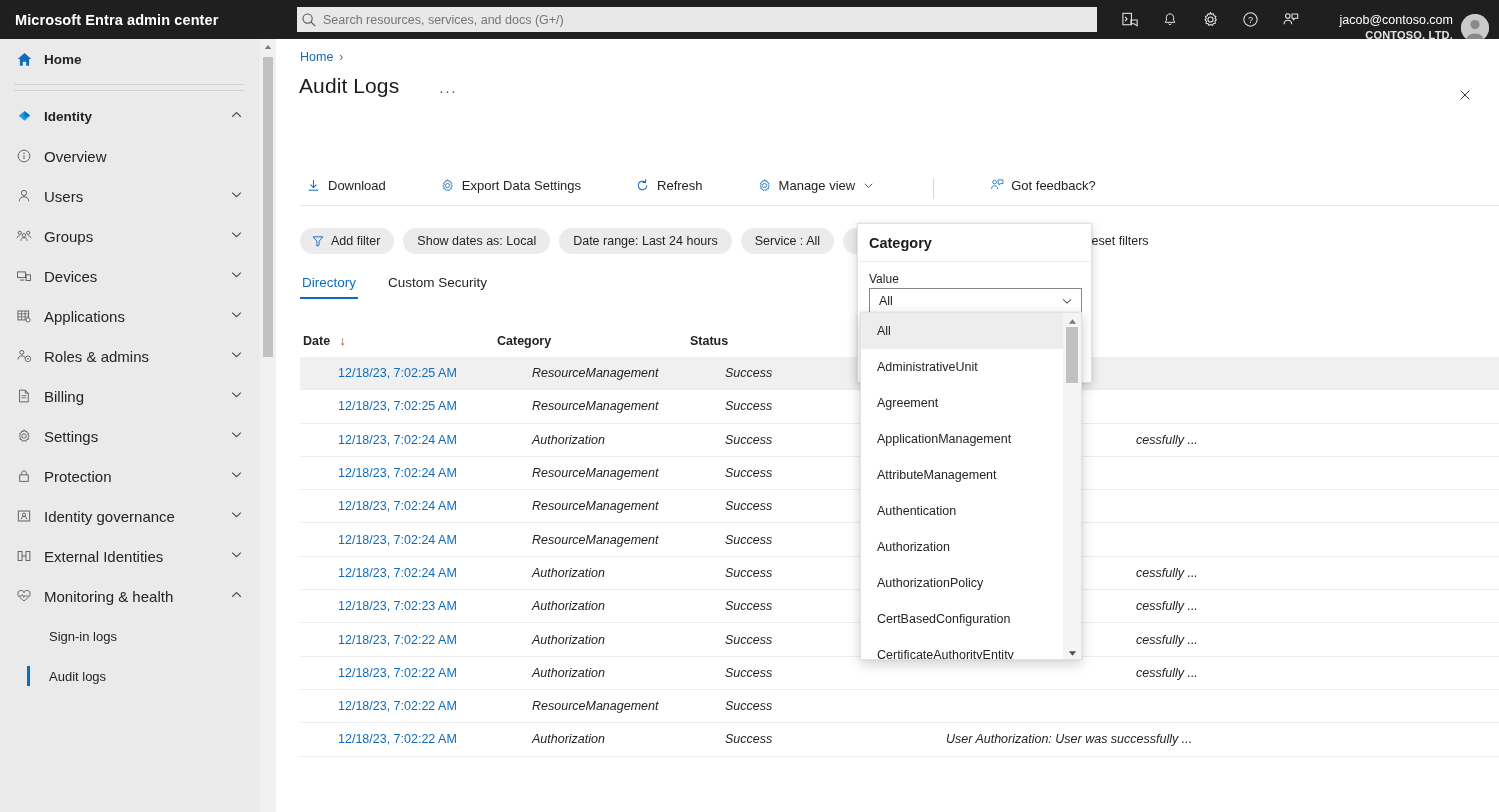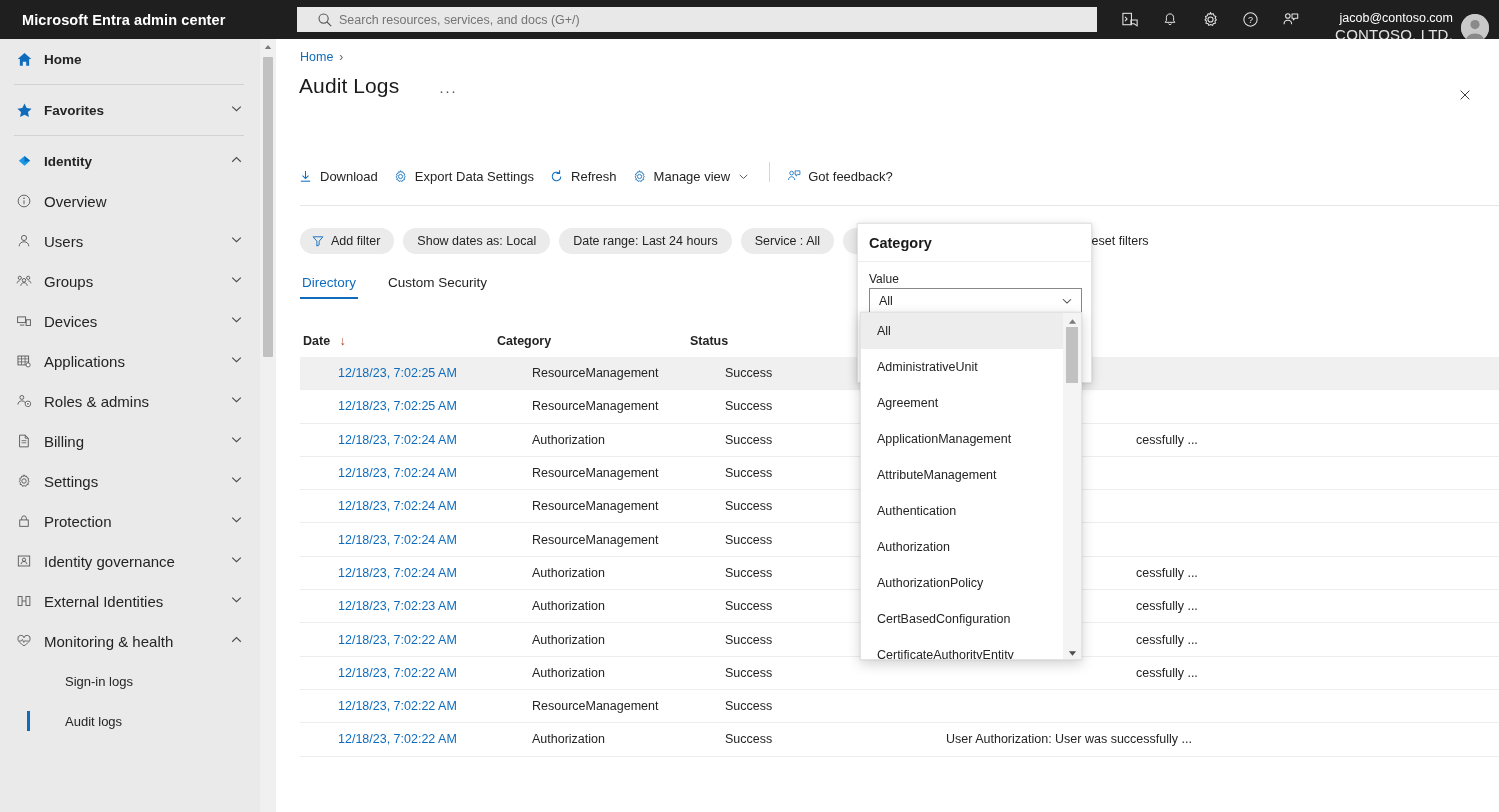--- a/index.html
+++ b/index.html
@@ -13,77 +13,77 @@
     color: #242424;
   }
 
   
   #topbar {
     position: absolute; left: 0; top: 0; width: 1499px; height: 39px;
     background: #1f1f1f; color: #ffffff;
     display: flex; align-items: center;
   }
   #brand {
-    margin-left: 22px; font-size: 14.5px; font-weight: bold;
+    margin-left: 15px; font-size: 14.5px; font-weight: bold;
     letter-spacing: .1px; color: #ffffff; white-space: nowrap;
   }
   #globalsearch {
     position: absolute; left: 297px; top: 7px; width: 800px; height: 25px;
     background: #e8e8e8; border: none; display: flex; align-items: center;
-    padding-left: 20px;
+    padding-left: 4px;
   }
   #globalsearch .sicon { width: 16px; height: 16px; flex: 0 0 16px; display:block; }
   #globalsearch input {
     border: none; outline: none; background: transparent;
     font-family: "Liberation Sans", sans-serif; font-size: 12.5px;
     color: #333; width: 740px; margin-left: 6px; padding: 0;
   }
   #topicons { position: absolute; left: 1110px; top: 0; height: 39px; display: flex; align-items: center; }
   #topicons .ti { width: 40px; height: 39px; display: flex; align-items: center; justify-content: center; cursor: pointer; }
   #account { position: absolute; right: 10px; top: 0; height: 56px; display: flex; align-items: center; cursor: pointer; }
   #acctext { text-align: right; line-height: 1.25; margin-right: 8px; }
   #acctext .l1 { font-size: 12.5px; color: #ffffff; }
-  #acctext .l2 { font-size: 15px; font-weight: normal; color: #e3e3e3; letter-spacing: .2px; }
+  #acctext .l2 { font-size: 11px; font-weight: bold; color: #e3e3e3; letter-spacing: .2px; }
   #avatar {
     width: 28px; height: 28px; border-radius: 50%;
     background: #c8c8c8; display:flex; align-items:flex-end; justify-content:center; overflow:hidden;
   }
 
   
   #leftnav {
     position: absolute; left: 0; top: 39px; width: 260px; height: 773px;
     background: #eaeaea; overflow: hidden;
   }
   .navitem {
     height: 40px; display: flex; align-items: center; cursor: pointer;
     padding-left: 13px; padding-right: 12px; position: relative;
   }
   .navitem .nicon { width: 22px; flex: 0 0 22px; display: flex; align-items: center; justify-content: center; }
   .navitem .nlabel { margin-left: 9px; font-size: 15px; color: #242424; white-space: nowrap; }
   .navitem.top .nlabel { font-weight: bold; font-size: 13.5px; }
   .navitem .chev { position: absolute; right: 16px; top: 50%; transform: translateY(-50%); }
   .navsep { height: 1px; background: #d2d2d2; margin: 5px 16px 5px 14px; }
-  .navsub { height: 40px; display: flex; align-items: center; padding-left: 65px; cursor: pointer; position: relative; }
+  .navsub { height: 40px; display: flex; align-items: center; padding-left: 49px; cursor: pointer; position: relative; }
   .navsub .nlabel { font-size: 13px; color: #242424; }
   .navsub.selected::before {
     content: ""; position: absolute; left: 27px; top: 10px; width: 3px; height: 20px; background: #0f6cbd;
   }
   #navscrollbar { position: absolute; left: 260px; top: 39px; width: 16px; height: 773px; background: #f0f0f0; }
   #navscrollbar .arrow { height: 16px; display: flex; align-items: center; justify-content: center; }
   #navthumb { position: absolute; left: 3px; top: 18px; width: 10px; height: 300px; background: #c1c1c1; border-radius: 1px; }
 
   
   #content { position: absolute; left: 276px; top: 39px; width: 1223px; height: 773px; background: #fff; }
   #breadcrumb { position: absolute; left: 24px; top: 11px; font-size: 12.5px; color: #0f6cbd; display: flex; align-items: center; }
   #breadcrumb .sep { color: #666; margin-left: 6px; font-size: 12px; }
   #pagetitle { position: absolute; left: 23px; top: 35px; font-size: 21px; font-weight: normal; color: #1b1b1b; letter-spacing: .1px; }
   #pagedots { position: absolute; left: 163px; top: 43px; font-size: 15px; color: #555; letter-spacing: 1px; cursor: pointer; }
   #closebtn { position: absolute; right: 20px; top: 42px; width: 28px; height: 28px; display: flex; align-items: center; justify-content: center; cursor: pointer; }
 
-  #commandbar { position: absolute; left: 16px; top: 123px; width: 1180px; height: 37px; display: flex; align-items: flex-start; }
+  #commandbar { position: absolute; left: 24px; top: 123px; width: 1180px; height: 37px; display: flex; align-items: flex-end; gap: 39px; }
   .cmd { display: flex; align-items: center; height: 28px; padding: 0 9px 0 5px; cursor: pointer; white-space: nowrap; }
   .cmd .cicon { width: 17px; flex: 0 0 17px; display: flex; align-items: center; justify-content: center; }
   .cmd .clabel { margin-left: 6px; font-size: 13px; color: #242424; }
   .cmdsep { width: 1px; height: 20px; background: #d6d6d6; margin: 0 10px; }
   #cmdrule { position: absolute; left: 24px; top: 166px; width: 1455px; height: 1px; background: #e6e6e6; }
 
   #filterbar { position: absolute; left: 24px; top: 189px; height: 26px; display: flex; align-items: center; }
   .pill {
     height: 26px; border-radius: 13px; background: #ebebeb; display: flex; align-items: center;
     padding: 0 14px; margin-right: 9px; font-size: 12.5px; color: #242424; cursor: pointer; white-space: nowrap;
@@ -101,21 +101,21 @@
   
   #table { position: absolute; left: 24px; top: 285px; width: 1199px; }
   .trow { display: flex; align-items: center; height: 33.3px; border-bottom: 1px solid #ededed; }
   #thead { display: flex; align-items: center; height: 33px; }
   #thead .th { font-size: 12.5px; font-weight: bold; color: #242424; }
   .c-date { width: 197px; flex: 0 0 197px; padding-left: 3px; }
   .c-cat  { width: 193px; flex: 0 0 193px; }
   .c-stat { width: 197px; flex: 0 0 197px; }
   .c-act  { flex: 1 1 auto; }
   .trow .c-date { font-size: 12.5px; color: #0f6cbd; cursor: pointer; margin-left: 35px; }
-  .trow .c-cat, .trow .c-stat, .trow .c-act { font-size: 12.5px; color: #242424; }
+  .trow .c-cat, .trow .c-stat, .trow .c-act { font-size: 12.5px; color: #242424; font-style: italic; }
   .trow.selected { background: #f0f0f0; }
 
   
   #flyout {
     position: absolute; left: 857px; top: 223px; width: 235px; height: 160px;
     background: #ffffff; border: 1px solid #e3e3e3;
     box-shadow: 0 3px 10px rgba(0,0,0,0.16), 0 0 2px rgba(0,0,0,0.10);
     z-index: 40;
   }
   #flyhead { height: 38px; display: flex; align-items: center; padding-left: 11px; border-bottom: 1px solid #ededed; }
@@ -213,33 +213,20 @@
     <span class="nicon">
       <svg viewBox="0 0 18 18" width="17" height="17">
           <path d="M9 2 L16.2 8.4 H13.9 V15.6 H10.8 V11.3 H7.2 V15.6 H4.1 V8.4 H1.8 Z" fill="#0f6cbd"></path>
         </svg>
     </span>
     <span class="nlabel">Home</span>
   </div>
 
   <div class="navsep"></div>
 
-  <div class="navitem top">
-    <span class="nicon">
-      <svg viewBox="0 0 18 18" width="17" height="17">
-          <path d="M9 1.6 L11.3 6.4 L16.5 7.1 L12.7 10.7 L13.7 15.9 L9 13.4 L4.3 15.9 L5.3 10.7 L1.5 7.1 L6.7 6.4 Z" fill="#0f6cbd"></path>
-        </svg>
-    </span>
-    <span class="nlabel">Favorites</span>
-    <span class="chev">
-      <svg viewBox="0 0 16 16" width="15" height="15">
-          <path d="M3.4 6 L8 10.4 L12.6 6" fill="none" stroke="#4d4d4d" stroke-width="1.25"></path>
-        </svg>
-    </span>
-  </div>
 
   <div class="navsep"></div>
 
   <div class="navitem top">
     <span class="nicon">
       <svg viewBox="0 0 18 18" width="17" height="17">
           <path d="M9 3.2 L15 8.2 L9 13.4 L3 8.2 Z" fill="#1a9ae6"></path>
           <path d="M9 3.2 L15 8.2 L9 9.6 Z" fill="#0f6cbd"></path>
         </svg>
     </span>

